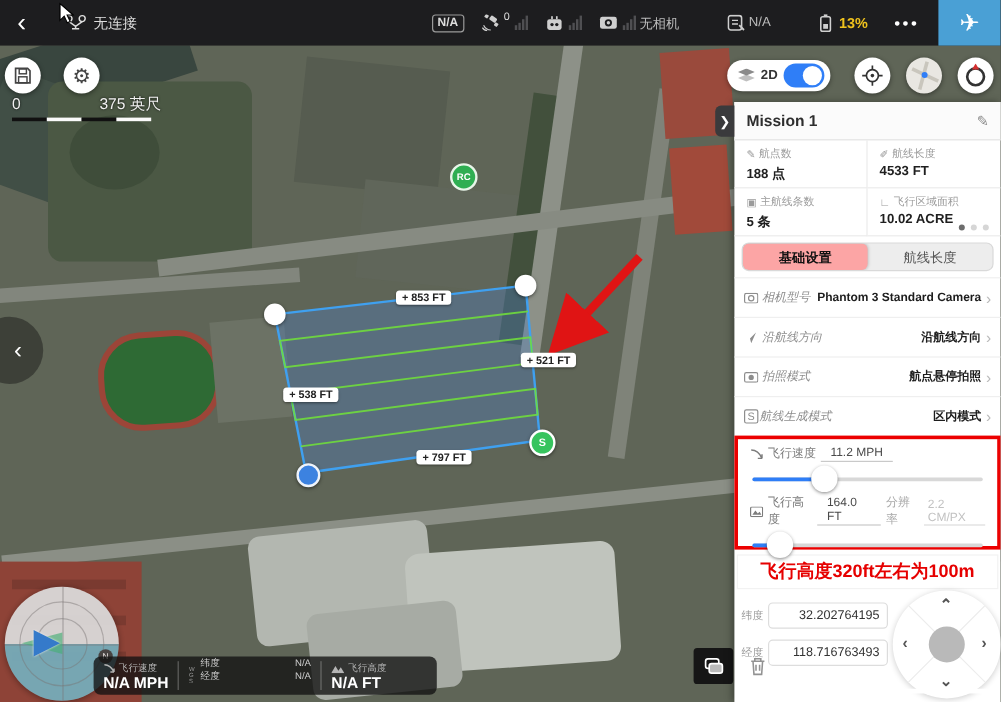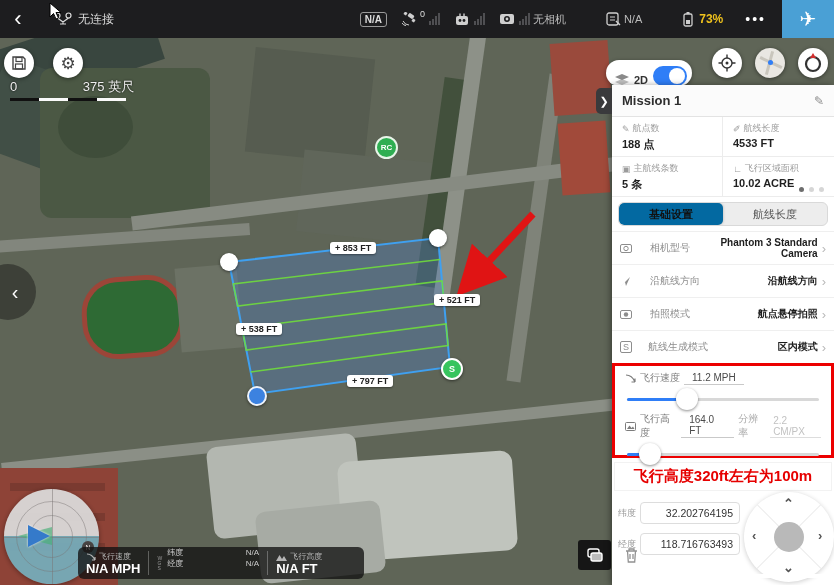--- a/index.html
+++ b/index.html
@@ -68,21 +68,21 @@
   .telem .sec{display:flex;flex-direction:column;justify-content:center;padding:0 8px;}
   .telem .lab{font-size:8px;color:#b5b5b5;display:flex;gap:3px;align-items:center;}
   .telem .val{font-size:13px;font-weight:bold;line-height:13px;}
   .telem .div{width:1px;background:rgba(255,255,255,.28);margin:4px 0;}
   .telem .wgs{display:flex;flex-direction:column;font-size:5px;color:#999;justify-content:center;line-height:5px;}
   .telem .pair{display:flex;justify-content:space-between;width:92px;font-size:8px;color:#ccc;line-height:11px;}
   .layers-btn{position:absolute;left:578px;top:502px;z-index:12;width:33px;height:30px;background:#161616;
     border-radius:3px;display:flex;align-items:center;justify-content:center;cursor:pointer;}
   
   .pill2d{position:absolute;left:606px;top:12px;z-index:12;height:26px;border-radius:14px;background:#fff;
-    display:flex;align-items:flex-end;gap:5px;padding:0 5px 0 9px;box-shadow:0 1px 4px rgba(0,0,0,.4);cursor:pointer;margin-top:10px;}
+    display:flex;align-items:center;gap:5px;padding:0 5px 0 9px;box-shadow:0 1px 4px rgba(0,0,0,.4);cursor:pointer;}
   .pill2d .lbl{font-size:11px;font-weight:bold;color:#333;}
   .toggle{width:34px;height:20px;border-radius:10px;background:#2f7ef7;position:relative;}
   .toggle i{position:absolute;right:2px;top:2px;width:16px;height:16px;border-radius:50%;background:#fff;}
   .minimap{background:#e9e7e2;overflow:hidden;}
   .minimap .rd1{position:absolute;left:4px;top:13px;width:24px;height:3px;background:#c9c6bd;transform:rotate(25deg);}
   .minimap .rd2{position:absolute;left:13px;top:3px;width:3px;height:24px;background:#c9c6bd;transform:rotate(15deg);}
   .minimap .dot{position:absolute;left:13px;top:12px;width:5px;height:5px;border-radius:50%;background:#2f7ef7;}
   
   .panel{position:absolute;left:612px;top:85px;width:222px;height:500px;background:#fff;z-index:40;
     box-shadow:-2px 0 6px rgba(0,0,0,.35);}
@@ -94,24 +94,24 @@
   .stats{display:grid;grid-template-columns:1fr 1fr;position:relative;}
   .stat{padding:5px 0 4px 10px;border-bottom:1px solid #ececec;}
   .stat:nth-child(odd){border-right:1px solid #ececec;}
   .stat .sl{font-size:9px;color:#9b9b9b;display:flex;align-items:center;gap:3px;}
   .stat .sv{font-size:11px;font-weight:bold;color:#1f1f1f;margin-top:2px;}
   .dots{position:absolute;right:10px;bottom:5px;display:flex;gap:5px;}
   .dots i{width:5px;height:5px;border-radius:50%;background:#d6d6d6;}
   .dots i.on{background:#6d6d6d;}
   .tabs{display:flex;margin:5px 6px;border:1px solid #d9d9d9;border-radius:6px;background:#ededed;overflow:hidden;height:22px;}
   .tab{flex:1;display:flex;align-items:center;justify-content:center;font-size:11px;color:#555;cursor:pointer;}
-  .tab.active{background:#0369a1;border-radius:5px;box-shadow:0 0 3px rgba(0,0,0,.25);font-weight:bold;color:#111;}
+  .tab.active{background:#fca5a5;border-radius:5px;box-shadow:0 0 3px rgba(0,0,0,.25);font-weight:bold;color:#111;}
   .row{height:32px;display:flex;align-items:center;padding:0 8px;border-top:1px solid #efefef;}
   .row .ric{width:14px;color:#8d8d8d;font-size:10px;text-align:center;}
-  .row .rlab{font-size:10px;color:#8d8d8d;margin-left:16px;}
+  .row .rlab{font-size:10px;color:#8d8d8d;margin-left:1px;font-style:italic;}
   .row .rval{flex:1;text-align:right;font-size:10px;font-weight:bold;color:#1d1d1d;}
   .row .chev{color:#b9b9b9;font-size:13px;margin-left:4px;}
   .redbox{border:3px solid #ec0000;height:95px;box-sizing:border-box;position:relative;}
   .srow{padding:5px 10px 0;}
   .srow .top{display:flex;align-items:center;font-size:10px;color:#7c7c7c;gap:4px;}
   .srow .sval{border-bottom:1px solid #c9c9c9;padding:0 8px 1px;color:#4a4a4a;font-size:10px;}
   .srow .res{margin-left:auto;color:#a9a9a9;font-size:10px;}
   .srow .resv{color:#c2c2c2;font-size:10px;border-bottom:1px solid #ddd;padding:0 3px;}
   .track{position:relative;height:3px;background:#d8d8d8;border-radius:2px;margin:13px 2px 6px;}
   .track .fill{position:absolute;left:0;top:0;height:3px;background:#2f7ef7;border-radius:2px;}
@@ -224,21 +224,21 @@
       <span>N/A</span>
     </div>
     <div class="tb-item" style="margin-left:26px">
       <span>
         <svg width="14" height="16" viewBox="0 0 14 16">
             <rect x="2" y="3" width="8" height="12" rx="1.5" fill="none" stroke="#cfcfcf" stroke-width="1.3"></rect>
         <rect x="4.5" y="1" width="3" height="2" fill="#cfcfcf"></rect>
             <rect x="4" y="9" width="4" height="4" fill="#cfcfcf"></rect>
           </svg>
       </span>
-      <span class="batt-pct">73%</span>
+      <span class="batt-pct">13%</span>
     </div>
     <div class="tb-more">•••</div>
     <div class="tb-plane">
       <span>✈</span>
     </div>
   </div>
 
   <div class="cursor-arrow">
     <svg width="13" height="19" viewBox="0 0 13 19">
         <path d="M1 1 L1 15 L4.5 11.5 L7 17 L9.5 16 L7 10.5 L12 10.5 Z" fill="#fff" stroke="#000" stroke-width="1"></path>

